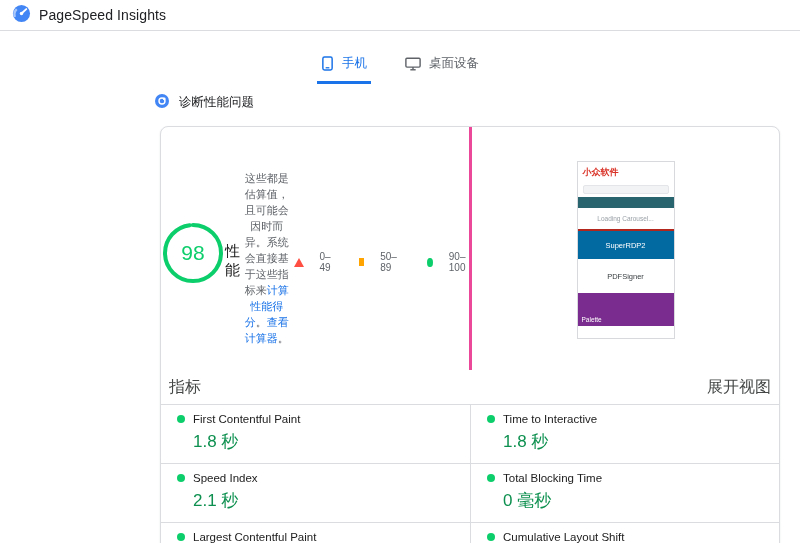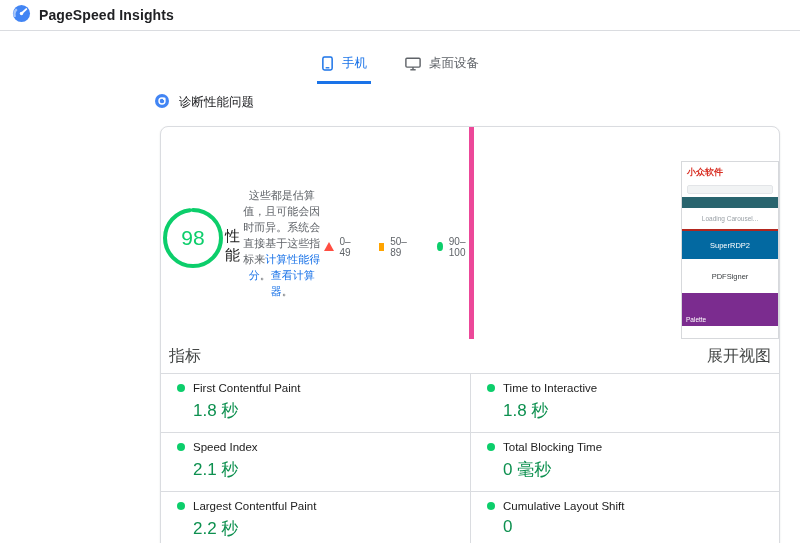--- a/index.html
+++ b/index.html
@@ -5,43 +5,43 @@
   * { margin:0; padding:0; box-sizing:border-box; }
   html,body { width:800px; height:543px; }
   body {
     background:#fff;
     font-family:"Liberation Sans","DejaVu Sans",sans-serif;
     color:#202124;
     overflow:hidden;
     position:relative;
   }
   
-  .topbar { height:31px; display:flex; align-items:center; gap:8px; padding:0 12px; border-bottom:1px solid #dadce0;font-weight:bold; }
+  .topbar { height:31px; display:flex; align-items:center; gap:8px; padding:0 12px; border-bottom:1px solid #dadce0; }
   .topbar .app-title { font-size:14px; color:#202124; letter-spacing:.1px; }
   
   .tabs { display:flex; justify-content:center; gap:30px; margin-top:20px; }
   .tab { display:flex; align-items:center; gap:8px; font-size:12.5px; color:#5f6368; padding:4px 4px 9px; cursor:pointer; border-bottom:3px solid transparent; }
   .tab.active { color:#1a73e8; border-bottom-color:#1a73e8; }
   .tab svg { display:block; }
   
   .section-row { display:flex; align-items:center; gap:10px; margin:10px 0 0 155px; font-size:12.5px; color:#202124; }
   
   .card { width:620px; margin:15px 0 0 160px; border:1px solid #dadce0; border-radius:8px; background:#fff; overflow:hidden; box-shadow:0 1px 2px rgba(60,64,67,.12); }
   .card-top { display:flex; }
   .score-col { width:308px; display:flex; flex-direction:row; align-items:center; padding:33px 0 24px; }
-  .shot-col { flex:1; border-left:5px solid #ec4899; display:flex; justify-content:flex-end; align-items:flex-start; padding-top:34px; }
+  .shot-col { flex:1; border-left:3px solid #ec4899; display:flex; justify-content:center; align-items:flex-start; padding-top:34px; }
   
   .gauge { position:relative; width:64px; height:64px; }
   .gauge .num { position:absolute; inset:0; display:flex; align-items:center; justify-content:center; font-size:21px; color:#0cce6b; }
   .perf-label { margin-top:16px; font-size:15px; color:#212121; }
   .desc { width:278px; margin-top:10px; font-size:11px; line-height:16px; color:#5f6368; text-align:center; }
   .desc a { color:#1a73e8; text-decoration:none; cursor:pointer; }
   
   .legend { margin-top:18px; display:flex; gap:28px; align-items:center; font-size:10px; color:#5f6368; }
-  .legend-item { display:flex; align-items:center; gap:6px; }
+  .legend-item { display:flex; align-items:center; gap:16px; }
   .sym-triangle { width:0; height:0; border-left:5px solid transparent; border-right:5px solid transparent; border-bottom:9px solid #ff4e42; }
   .sym-square { width:8px; height:8px; background:#ffa400; }
   .sym-circle { width:9px; height:9px; border-radius:50%; background:#0cce6b; }
   
   .thumb { width:98px; height:178px; border:1px solid #d7d9dc; background:#fff; overflow:hidden; display:flex; flex-direction:column; cursor:pointer; }
   .t-logo { height:21px; display:flex; align-items:center; padding:0 5px; color:#d93025; font-weight:bold; font-size:9px; }
   .t-search { height:9px; margin:2px 5px 3px; background:#f1f3f4; border:1px solid #e3e5e8; border-radius:2px; }
   .t-nav { height:11px; background:#28646e; }
   .t-loading { height:21px; display:flex; align-items:center; justify-content:center; color:#9aa0a6; font-size:6.5px; }
   .t-block1 { height:30px; background:#0369a1; color:#fff; display:flex; align-items:center; justify-content:center; font-size:7.5px; border-top:2px solid #b3261e; }

